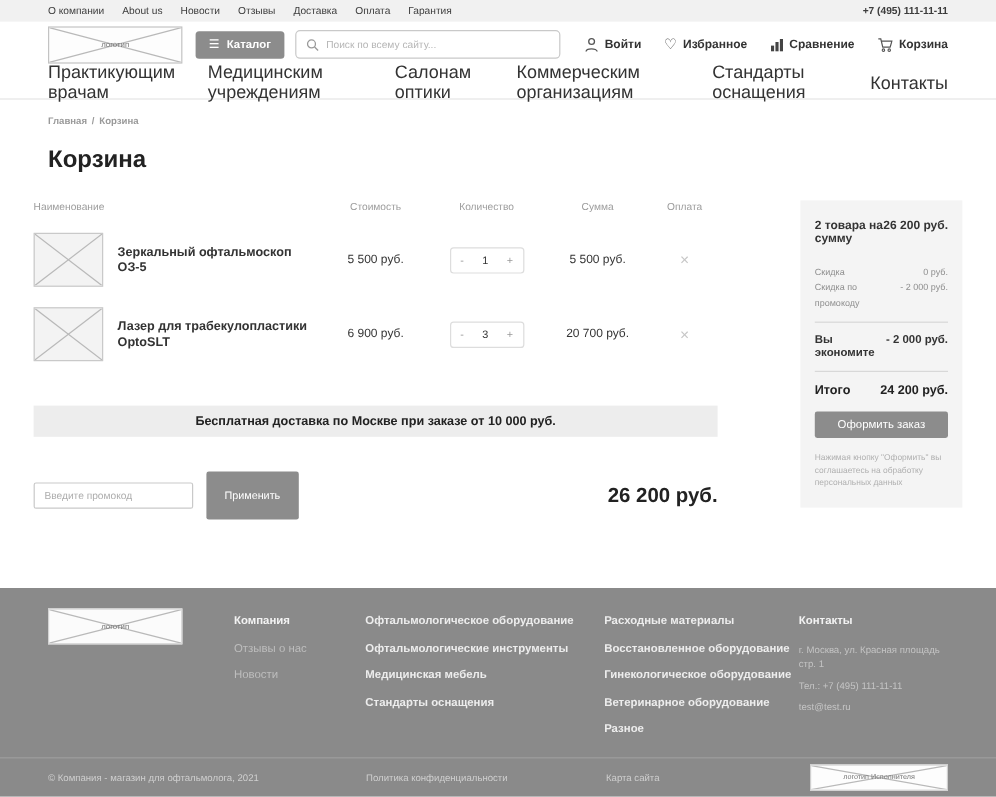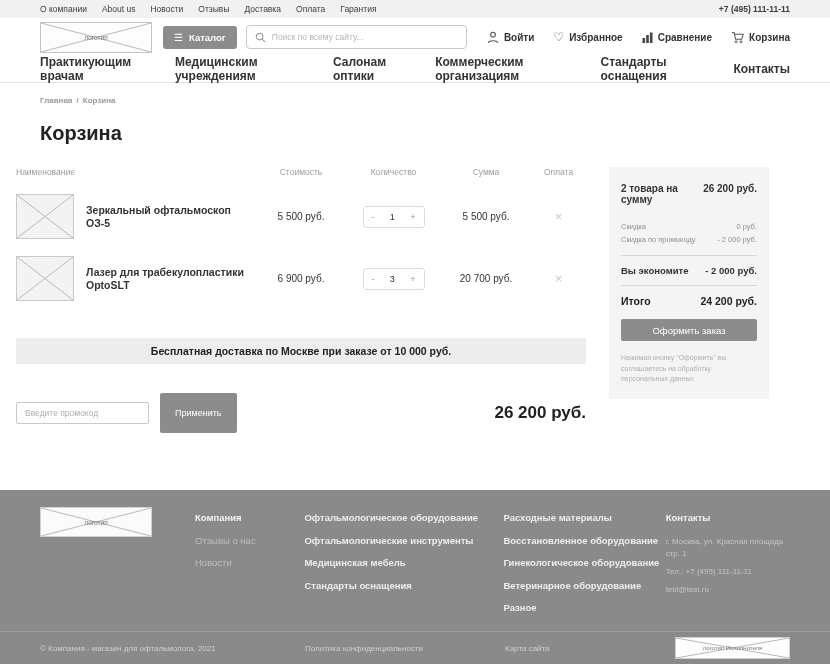--- a/index.html
+++ b/index.html
@@ -33,30 +33,30 @@
   .search-wrap input::placeholder { color:#b5b5b5; }
   .hdr-actions { display:flex; align-items:center; gap:19px; flex-shrink:0; }
   .hdr-action { display:flex; align-items:center; gap:5px; font-size:10px;
     font-weight:700; color:#333; cursor:pointer; }
   .hdr-action .glyph { font-size:12px; font-weight:400; color:#555; line-height:1; }
   .icon-svg { display:block; }
 
   
   .mainnav { height:27px; display:flex; align-items:center; gap:23px; padding:0 40px;
     border-bottom:1px solid #e4e4e4; flex-shrink:0; }
-  .mainnav a { font-size:12px; font-weight:700; color:#333; text-decoration:none; cursor:pointer; }
+  .mainnav a { font-size:15px; font-weight:400; color:#333; text-decoration:none; cursor:pointer; }
 
   
   .breadcrumb { margin:13px 40px 0; font-size:8px; color:#9a9a9a;font-weight:bold; }
   .breadcrumb .sep { margin:0 4px; }
   .breadcrumb a { color:#9a9a9a; text-decoration:none; cursor:pointer; }
   h1.page-title { margin:17px 40px 0; font-size:20px; font-weight:700; color:#222; }
 
   
-  .content { display:flex; padding:0 16px; margin-top:22px; }
+  .content { display:flex; padding:0 28px; margin-top:22px;gap:46px; }
   .cart-col { width:570px; flex-shrink:0; }
   .grid-row { display:grid; grid-template-columns:70px 170px 90px 95px 90px 55px;
     align-items:center; }
   .cart-head { color:#9c9c9c; font-size:8.5px; }
   .cart-head .c { text-align:center; }
   .cart-row { margin-top:17px; }
   .item-img { width:58px; height:45px; background:#f3f3f3; border:1px solid #c9c9c9; }
   .item-name { font-size:10.5px; font-weight:700; color:#333; line-height:13px;
     padding-right:10px; cursor:pointer; }
   .cell-c { text-align:center; font-size:10px; color:#333; }

